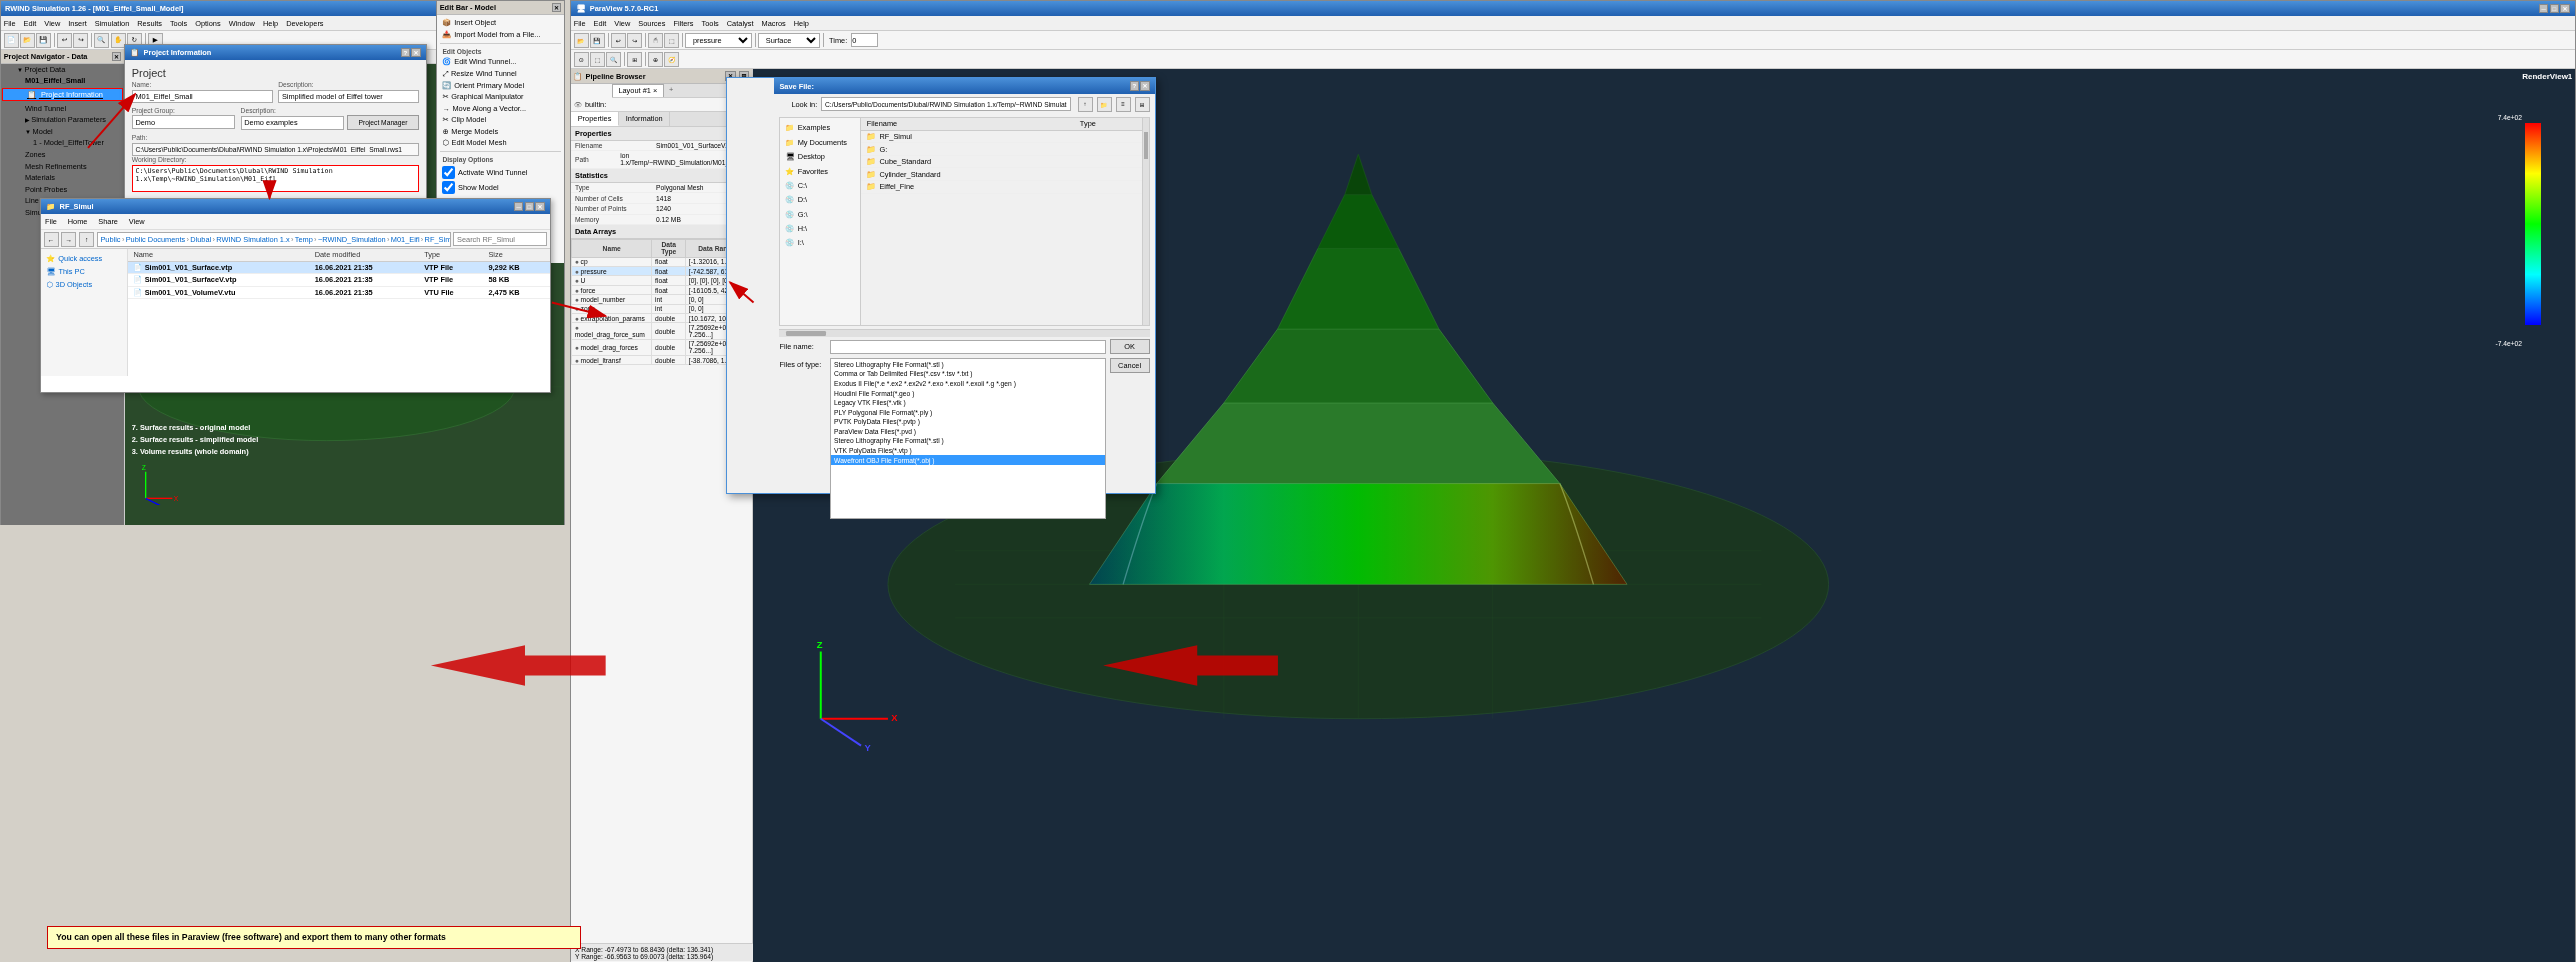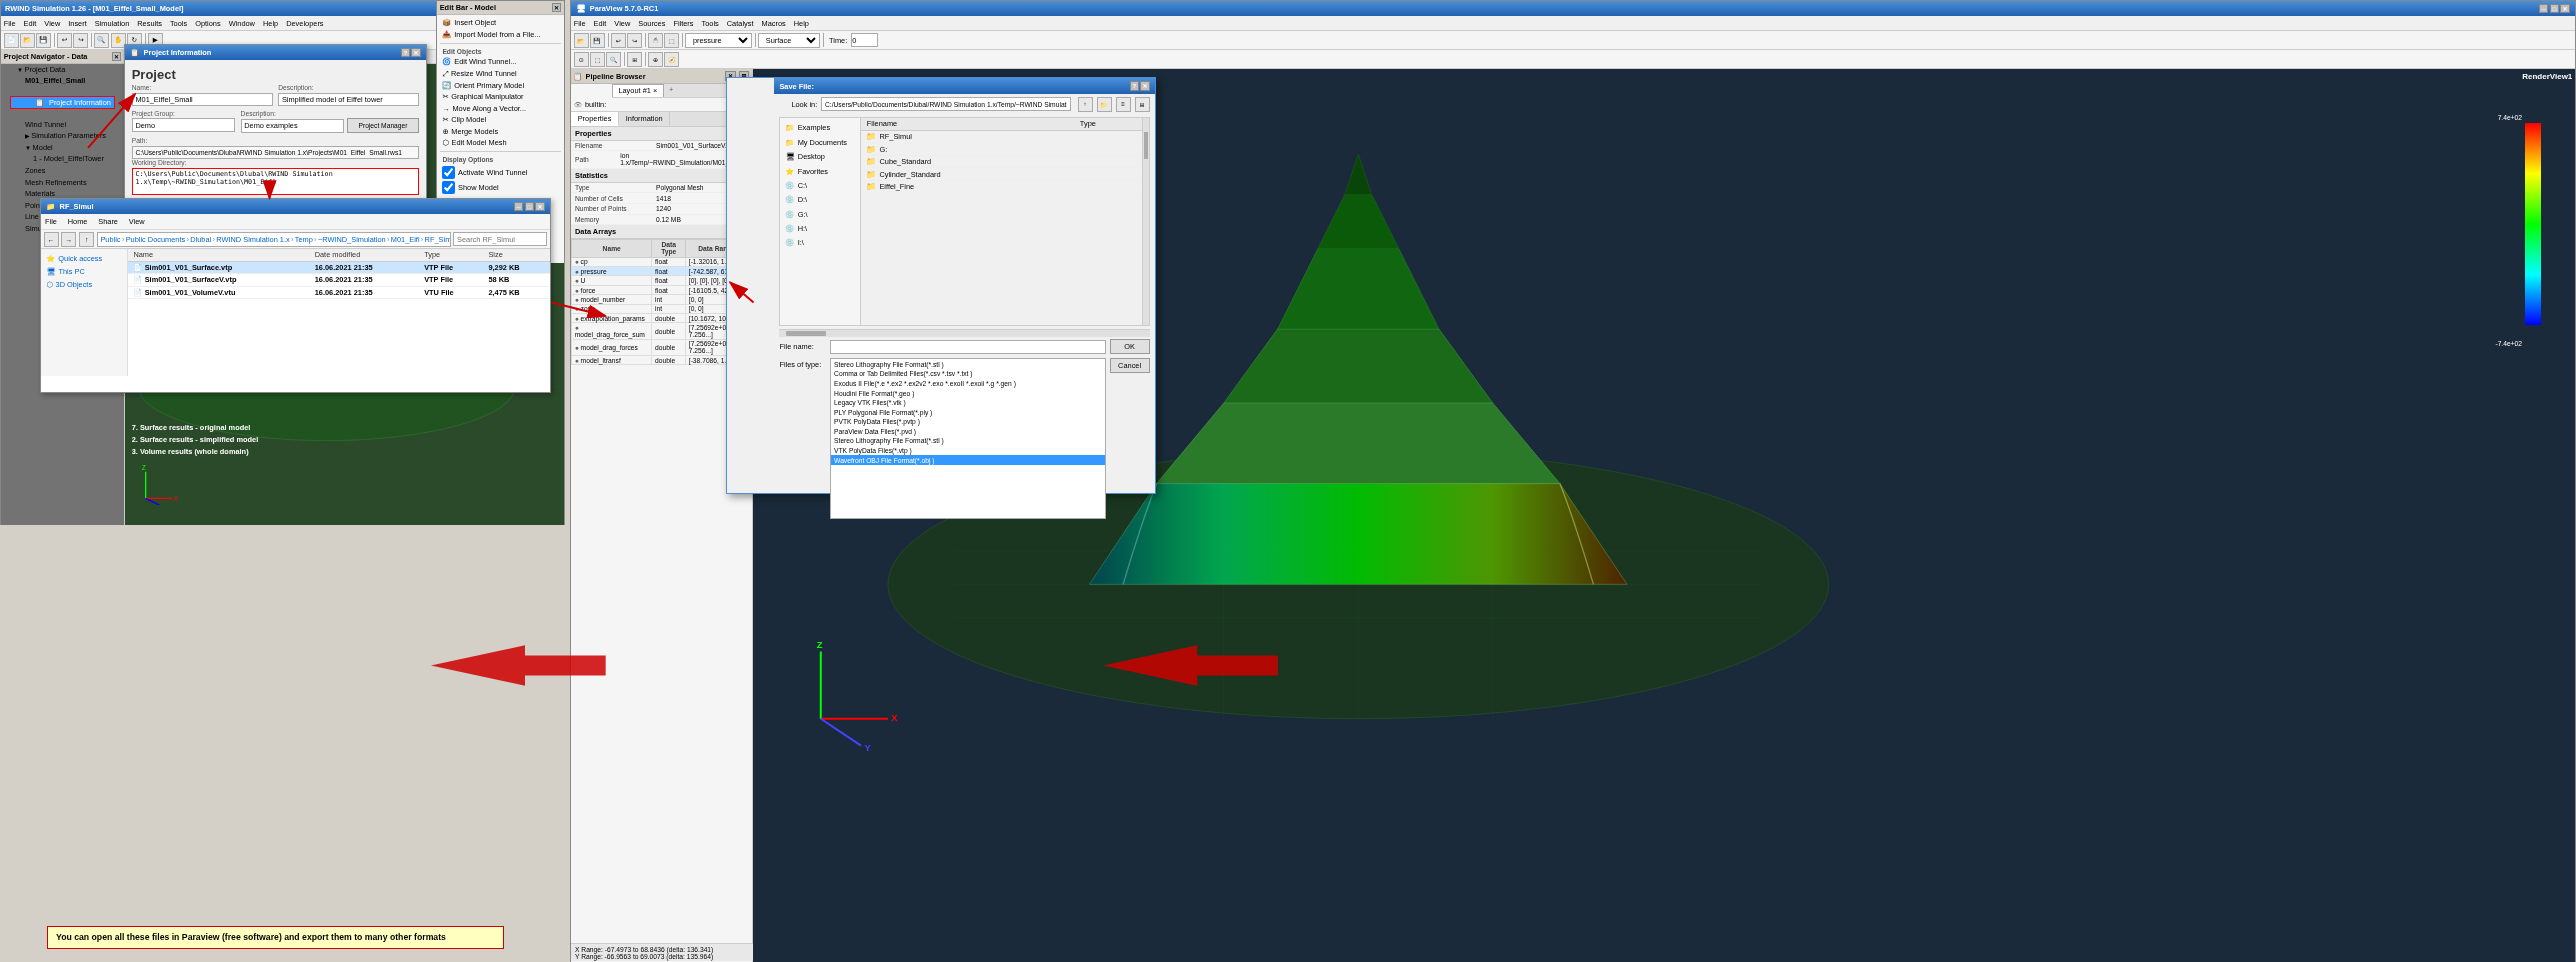--- a/index.html
+++ b/index.html
@@ -124,21 +124,22 @@
     .tree-item.selected { background: #3399ff; color: white; }
     .tree-item.indent1 { padding-left: 16px; }
     .tree-item.indent2 { padding-left: 24px; }
     .tree-item.indent3 { padding-left: 32px; }
     .tree-folder::before { content: '▶ '; font-size: 6px; }
     .tree-folder.open::before { content: '▼ '; font-size: 6px; }
 
     
     .proj-info-highlight {
       border: 1.3px solid red;
-      margin: 9px;
+      margin: 1px;
+      text-decoration: underline;
     }
 
     
     .main-view {
       flex: 1;
       background: #2a4a2a;
       position: relative;
       overflow: hidden;
     }
     .wind-tunnel-bar {
@@ -186,22 +187,22 @@
       display: flex;
       align-items: center;
       padding: 0 5.4px;
       font-size: 7.4px;
       font-weight: bold;
     }
     .dialog-body {
       padding: 6.7px;
     }
     .dialog-section-label {
-      font-size: 13px;
-      font-weight: bold;
+      font-size: 11px;
+      font-weight: normal;
       margin-bottom: 2.7px;
       color: #333;
     }
     .dialog-row {
       display: flex;
       gap: 5.4px;
       margin-bottom: 4px;
     }
     .dialog-field {
       display: flex;
@@ -1060,21 +1061,21 @@
             <td>16.06.2021 21:35</td>
             <td>VTU File</td>
             <td>2,475 KB</td>
           </tr>
         </tbody>
       </table>
     </div>
   </div>
 </div>
 
-<div class="info-box" style="bottom:13.5px;left:47px;width:457px;">
+<div class="info-box" style="bottom:13.5px;left:47px;width:534px;">
   <span>You can open all these files in Paraview (free software) and export them to many other formats</span>
 </div>
 
 <div id="paraview-window">
   <div class="pv-title">
     <span style="margin-right:4px;">🖥</span>
     <span>ParaView 5.7.0-RC1</span>
     <div style="margin-left:auto;display:flex;gap:1.3px;">
       <div class="title-bar-btn">─</div>
       <div class="title-bar-btn">□</div>

